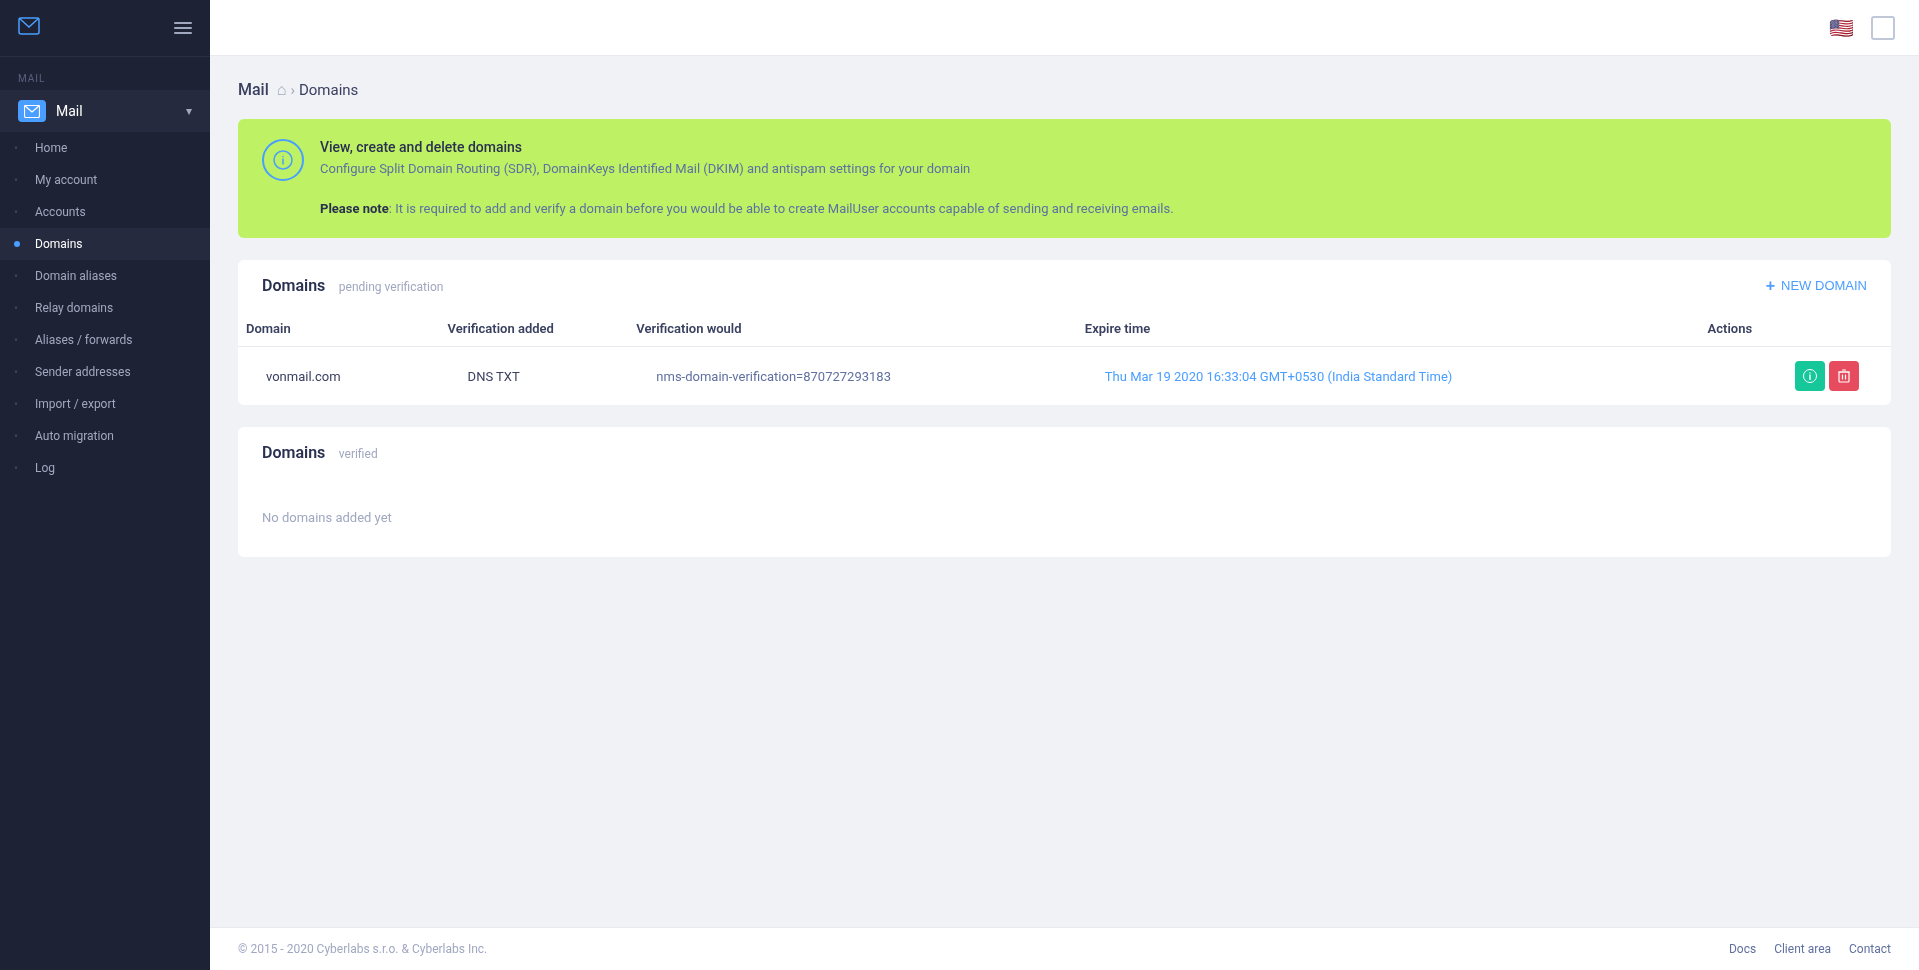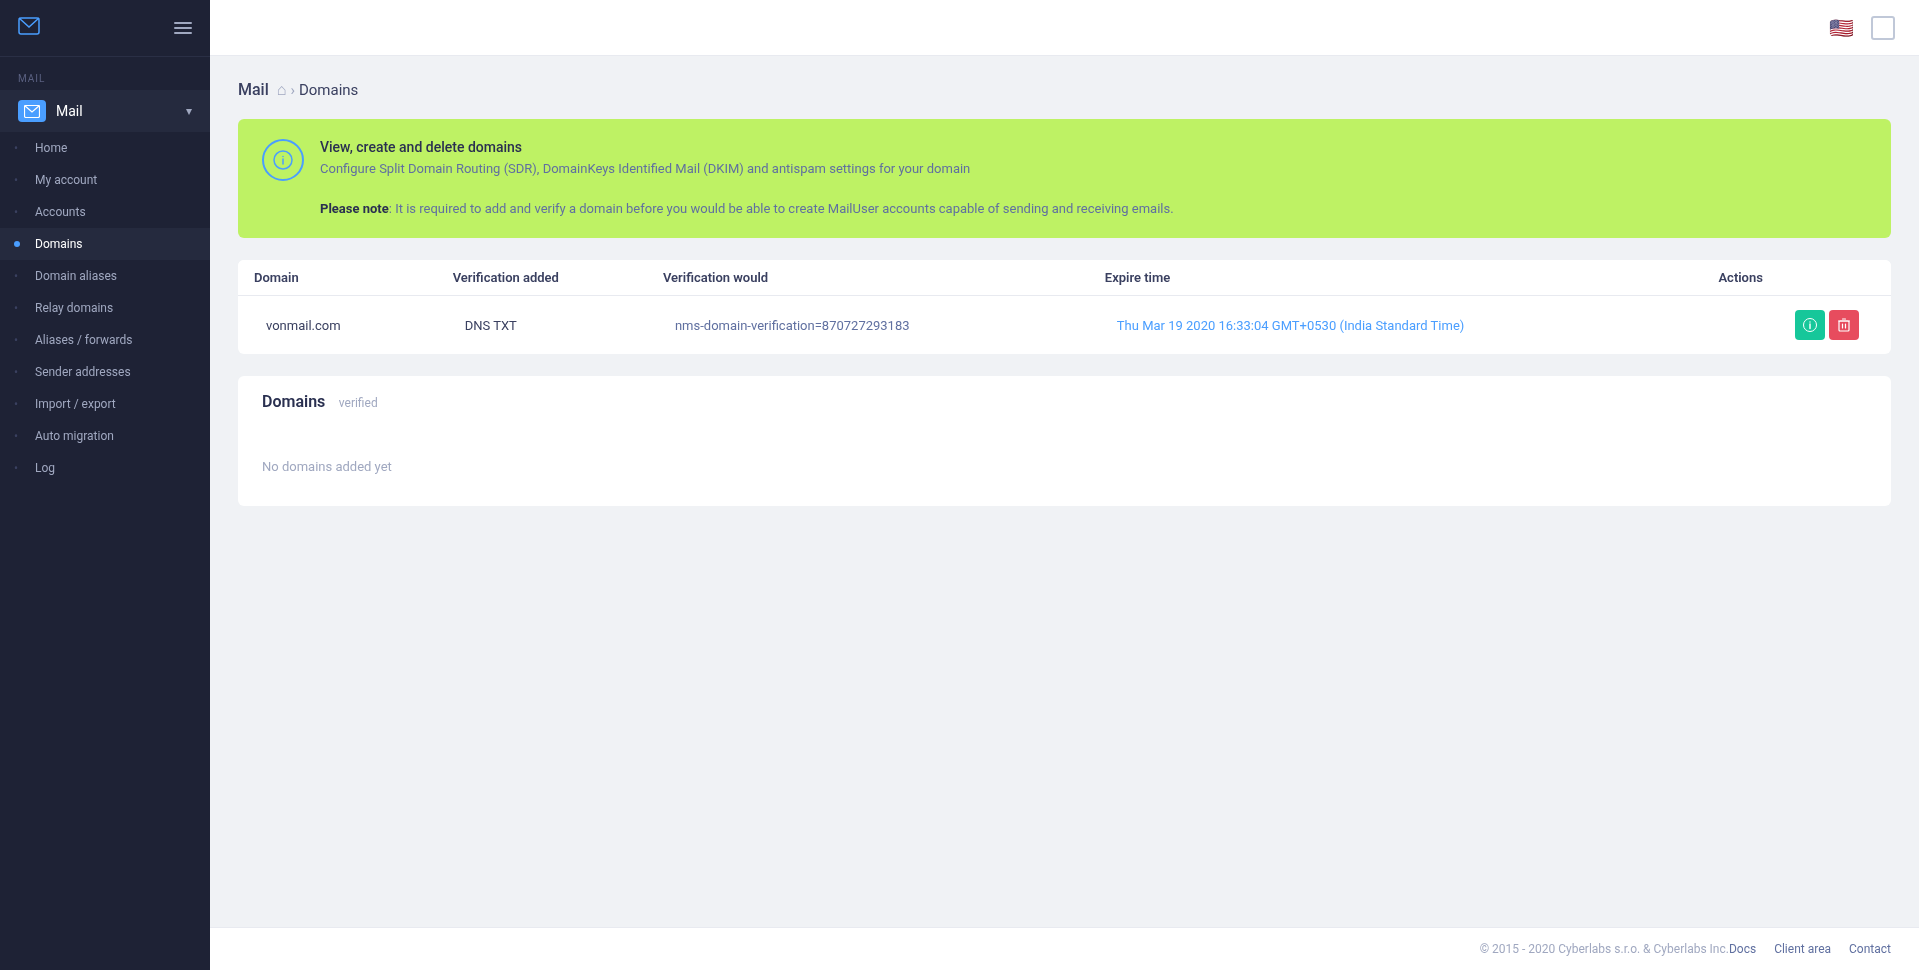--- a/index.html
+++ b/index.html
@@ -197,21 +197,21 @@
       font-size: 13px;
       cursor: pointer;
       font-weight: 500;
     }
     .new-domain-btn .plus { font-size: 16px; font-weight: 600; }
 
     
     .domain-table { width: 100%; border-collapse: collapse; }
     .domain-table th {
       text-align: left;
-      padding: 10px 16px;
+      padding: 10px 8px;
       font-size: 13px;
       font-weight: 600;
       color: #3a4060;
       border-bottom: 1px solid #e8eaf0;
       background: #fff;
     }
     .domain-table td {
       padding: 14px 28px;
       font-size: 13px;
       color: #3a4060;
@@ -239,21 +239,21 @@
       color: #a0a8c0;
       font-size: 13px;
     }
 
     
     .page-footer {
       background: #fff;
       border-top: 1px solid #e8eaf0;
       padding: 14px 28px;
       display: flex;
-      justify-content: flex-end;
+      justify-content: space-between;
       align-items: center;
       font-size: 12px;
       color: #a0a8c0;
     }
     .footer-links { display: flex; gap: 18px; }
     .footer-link { color: #6070a0; cursor: pointer; text-decoration: none; }
   </style>
 </head>
 <body>
 
@@ -327,20 +327,30 @@
       <div>
         <div class="info-card-title">View, create and delete domains</div>
         <div class="info-card-desc">Configure Split Domain Routing (SDR), DomainKeys Identified Mail (DKIM) and antispam settings for your domain</div>
         <div class="info-card-note">
           <strong>Please note</strong><span>: It is required to add and verify a domain before you would be able to create MailUser accounts capable of sending and receiving emails.</span>
         </div>
       </div>
     </div>
 
     <div class="domain-card">
+      <div class="domain-card-header">
+        <div>
+          <span class="domain-card-title">Domains</span>
+          <span class="domain-card-badge">pending verification</span>
+        </div>
+        <button class="new-domain-btn">
+          <span class="plus">+</span>
+          <span>NEW DOMAIN</span>
+        </button>
+      </div>
       <table class="domain-table">
         <thead>
           <tr id="pending-header-row">
               <th>Domain</th>
               <th>Verification added</th>
               <th>Verification would</th>
               <th>Expire time</th>
               <th>Actions</th>
             </tr>
         </thead>

